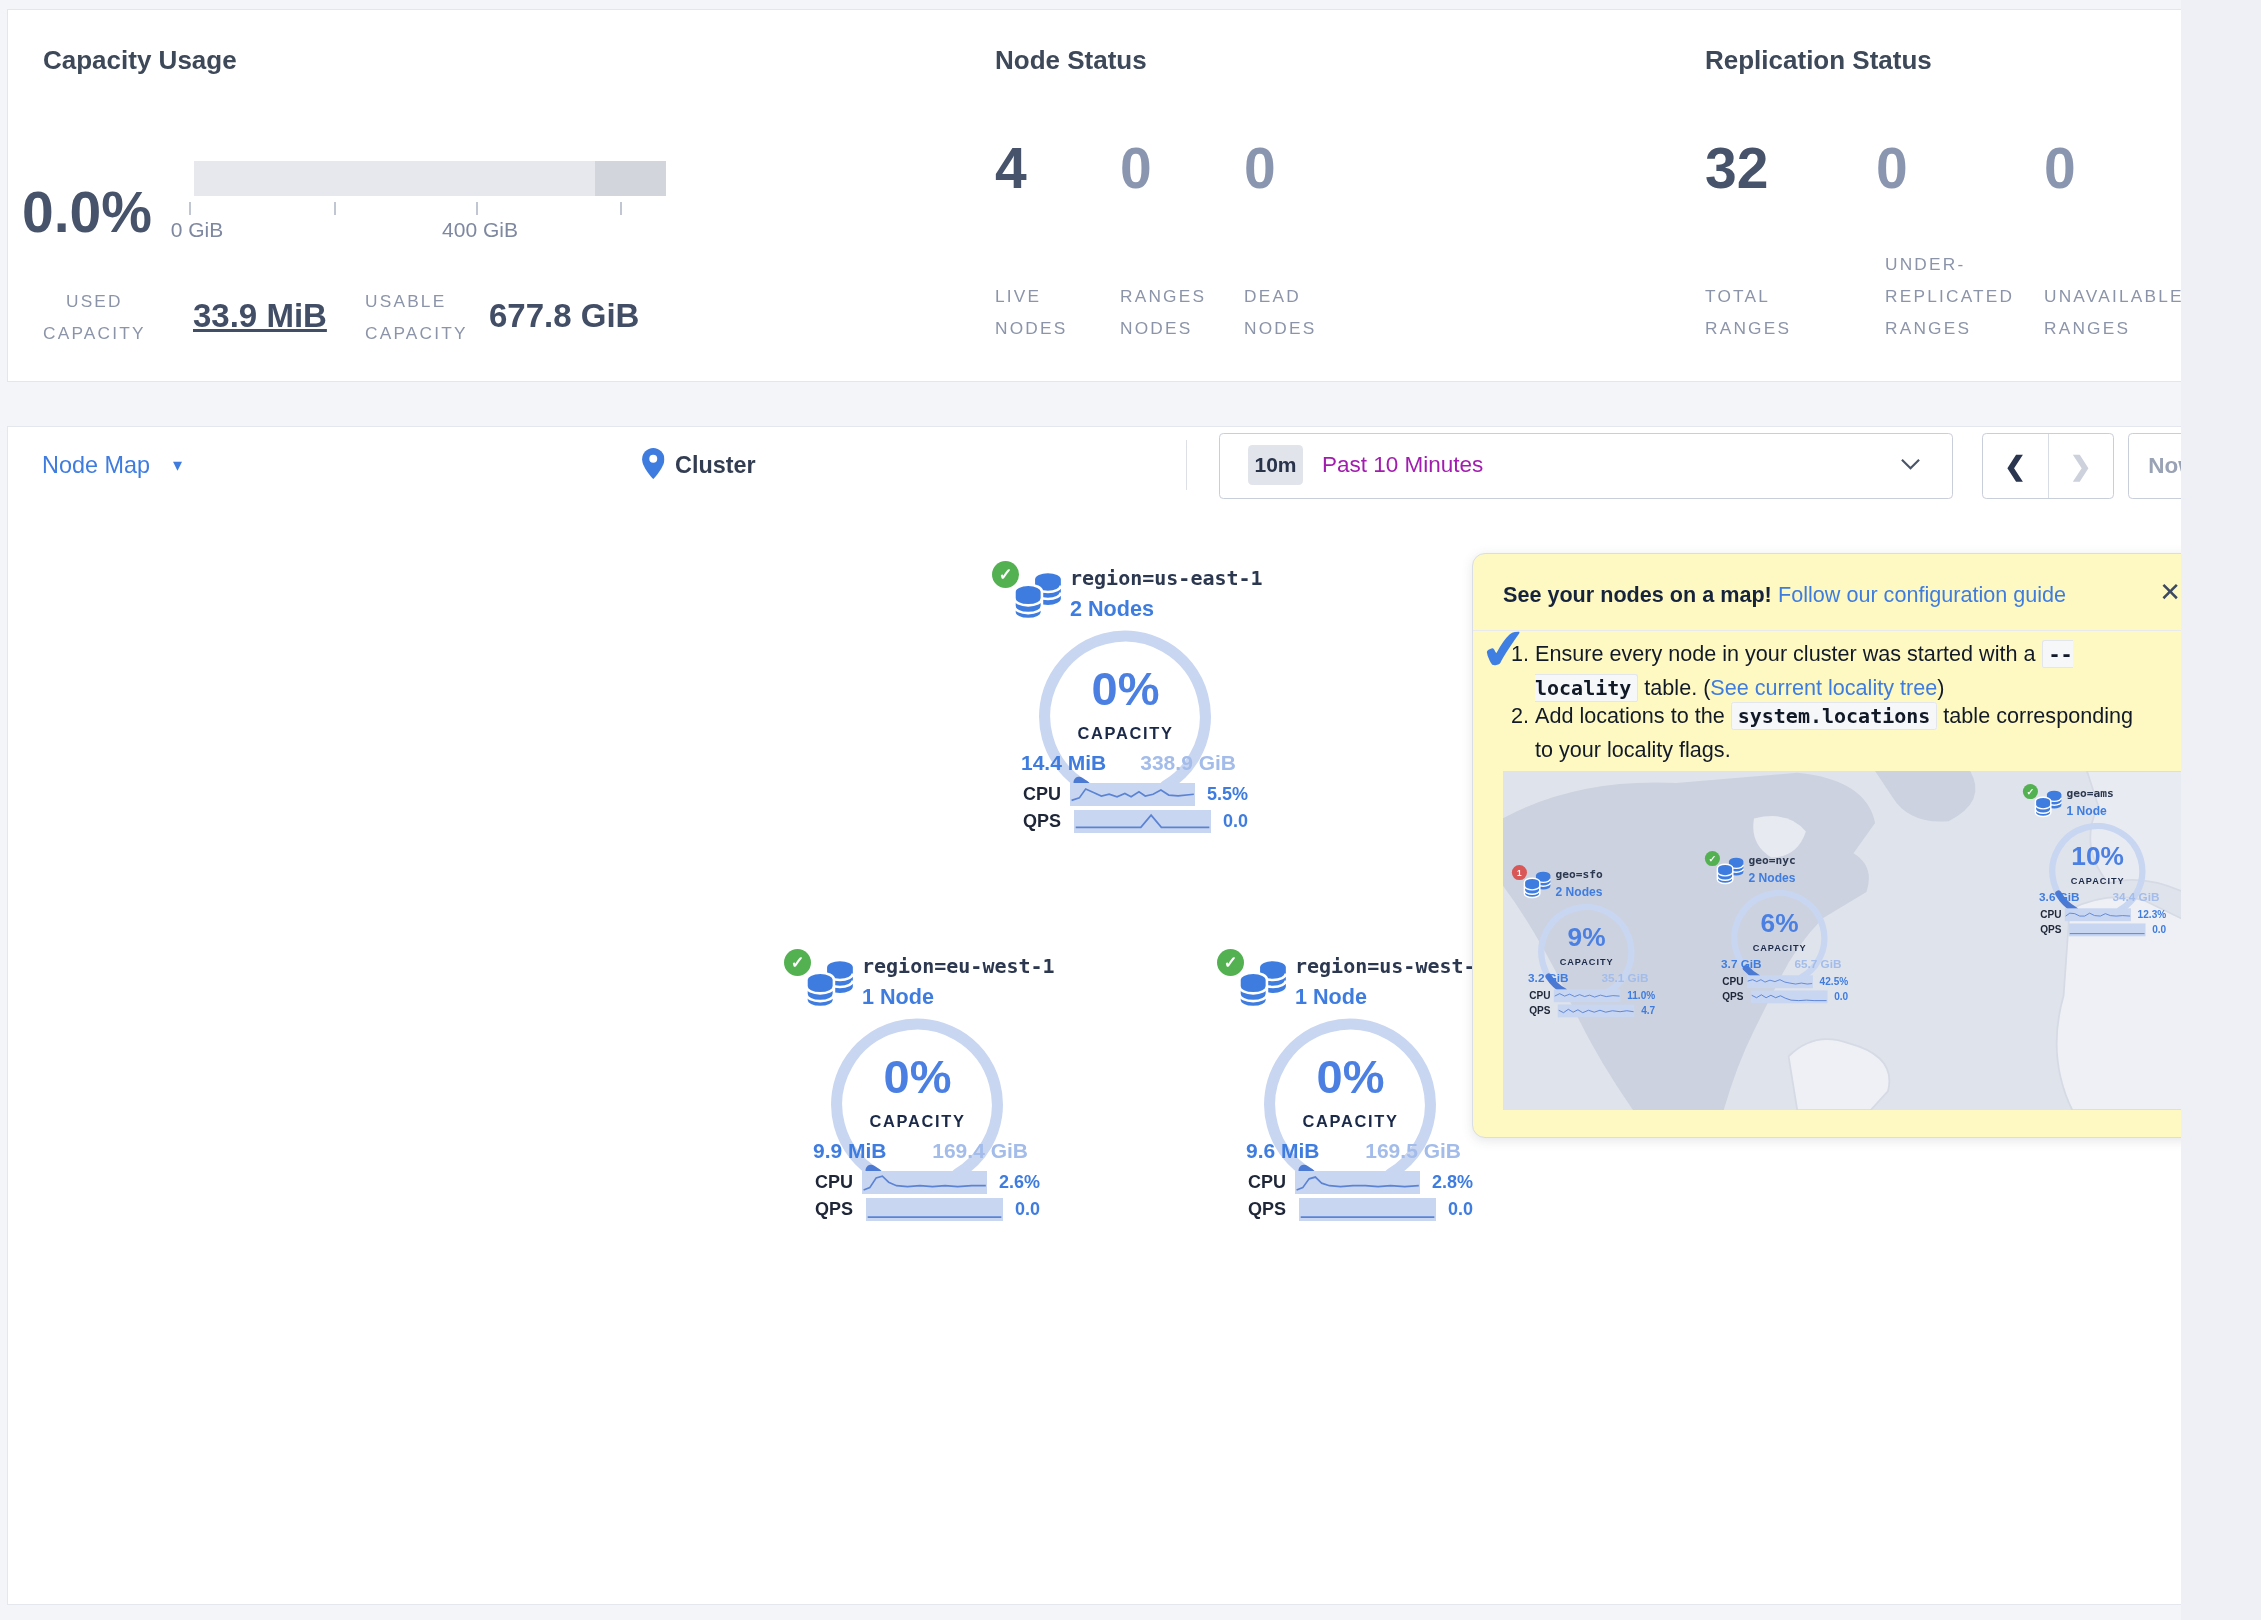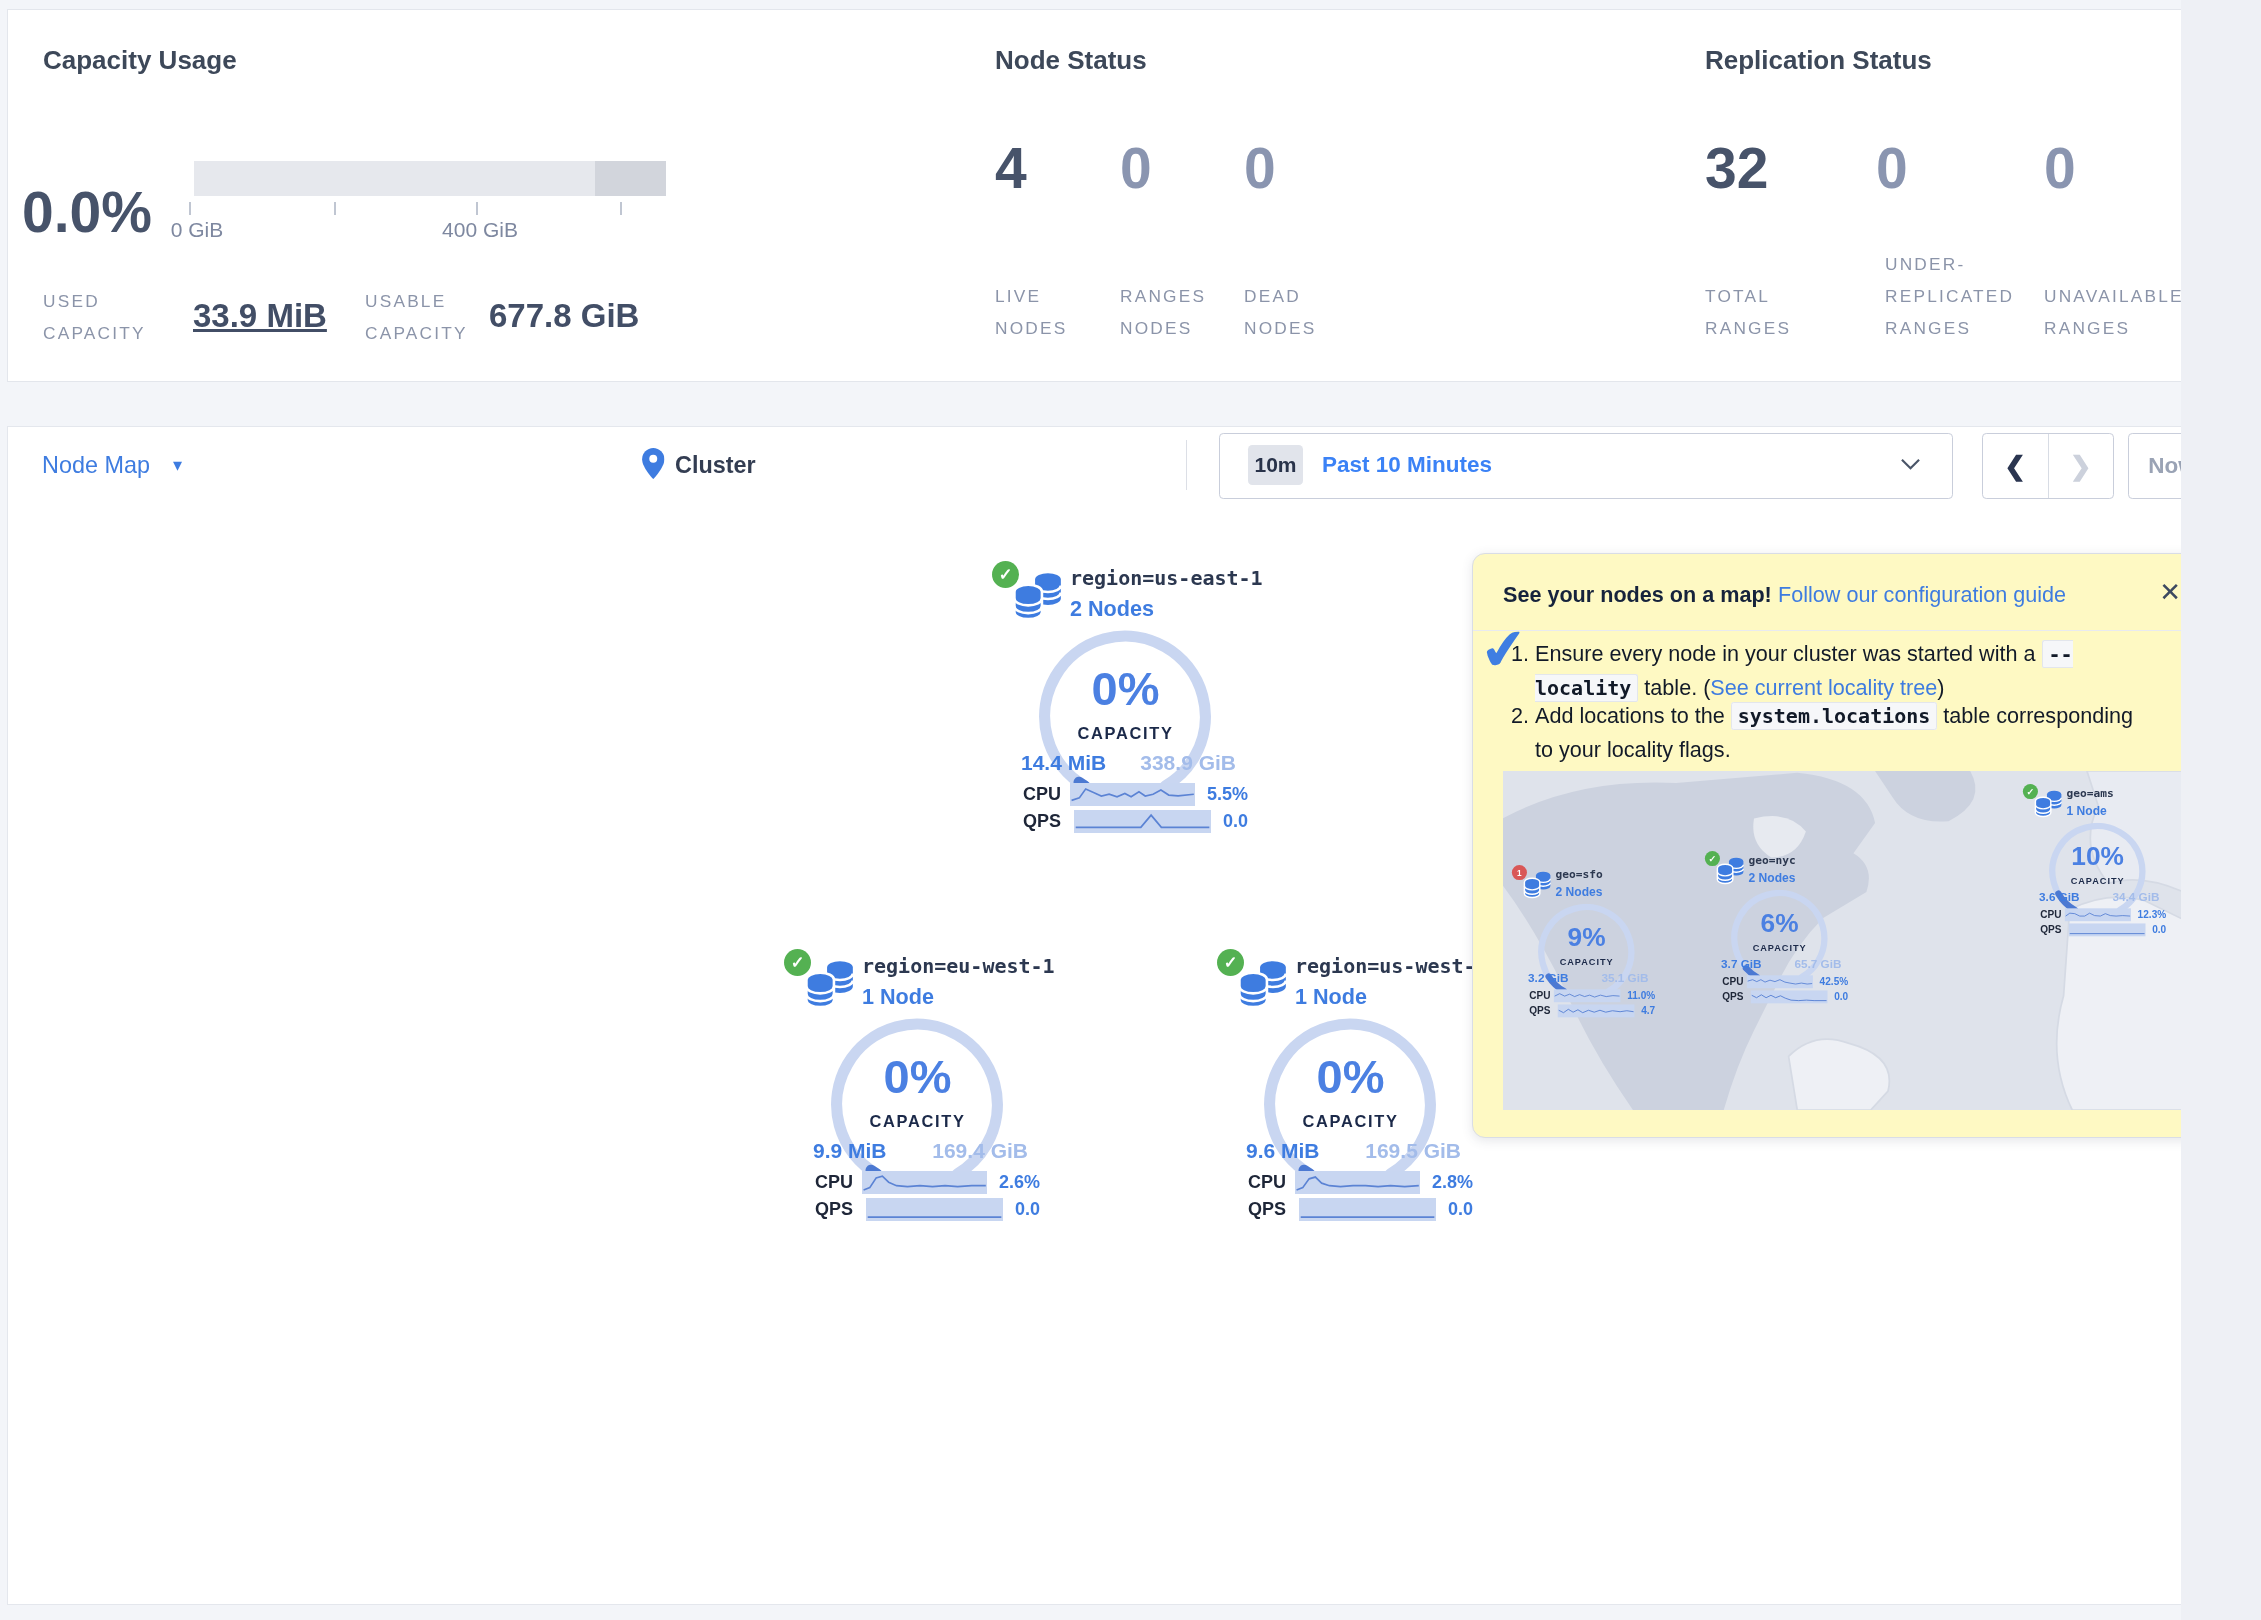--- a/index.html
+++ b/index.html
@@ -21,21 +21,21 @@
 
   
   .toolbar{left:7px;top:426px;width:2246px;height:78px;background:#fff;border:0.9px solid #e4e7ed;}
   .view-select{left:42px;top:452px;font-size:23.4px;color:#3e7ce0;cursor:pointer;}
   .view-caret{left:173px;top:454px;font-size:18px;color:#3e7ce0;}
   .crumb-pin{left:642px;top:448px;}
   .crumb-text{left:675px;top:452px;font-size:23.4px;font-weight:600;color:#333d52;}
   .tb-divider{left:1186px;top:440px;width:0.9px;height:50px;background:#dcdfe6;}
   .time-select{left:1219px;top:433px;width:734px;height:66px;background:#fff;border:1.7px solid #c9cedb;border-radius:4.3px;box-sizing:border-box;cursor:pointer;}
   .time-chip{position:absolute;left:28px;top:11.3px;width:55px;height:40px;background:#e1e4eb;border-radius:4.3px;display:flex;align-items:center;justify-content:center;font-size:21px;font-weight:700;color:#29334a;}
-  .time-label{position:absolute;left:102px;top:18px;font-size:22.5px;font-weight:700;color:#3b82f6;}
+  .time-label{position:absolute;left:102px;top:18px;font-size:22.5px;font-weight:400;color:#a21caf;}
   .time-chevron{position:absolute;right:31px;top:24px;}
   .pager{left:1982px;top:433px;width:132px;height:66px;border:1.7px solid #c9cedb;border-radius:4.3px;box-sizing:border-box;background:#fff;display:flex;}
   .pager-btn{flex:1;display:flex;align-items:center;justify-content:center;font-size:26px;font-weight:700;cursor:pointer;}
   .pager-btn.prev{color:#2a3550;border-right:0.9px solid #d8dce4;}
   .pager-btn.next{color:#ccd1dc;}
   .now-btn{left:2128px;top:433px;width:88px;height:66px;border:1.7px solid #c9cedb;border-radius:4.3px;box-sizing:border-box;background:#fff;display:flex;align-items:center;justify-content:center;font-size:22.5px;font-weight:600;color:#9aa3b5;cursor:pointer;}
 
   
   .map-section{left:7px;top:505px;width:2246px;height:1099px;background:#fff;border:0.9px solid #e4e7ed;border-top:none;}
 
@@ -104,21 +104,21 @@
     <div class="abs big-num" style="left:14px;top:126px;margin-top:48px;">0.0%</div>
     <div class="abs cap-bar">
       <div class="cap-bar-end"></div>
     </div>
     <div class="abs tick" style="left:181px;"></div>
     <div class="abs tick" style="left:326px;"></div>
     <div class="abs tick" style="left:468px;"></div>
     <div class="abs tick" style="left:612px;"></div>
     <div class="abs tick-label" style="left:189px;">0 GiB</div>
     <div class="abs tick-label" style="left:472px;">400 GiB</div>
-    <div class="abs" style="left:35px;top:275px;">
+    <div class="abs" style="left:35px;top:275px;text-align:center;">
       <div class="stat-label">USED</div>
       <div class="stat-label">CAPACITY</div>
     </div>
     <div class="abs stat-value" style="left:185px;top:287px;text-decoration:underline;">33.9 MiB</div>
     <div class="abs" style="left:357px;top:275px;">
       <div class="stat-label">USABLE</div>
       <div class="stat-label">CAPACITY</div>
     </div>
     <div class="abs stat-value" style="left:481px;top:287px;">677.8 GiB</div>
 

